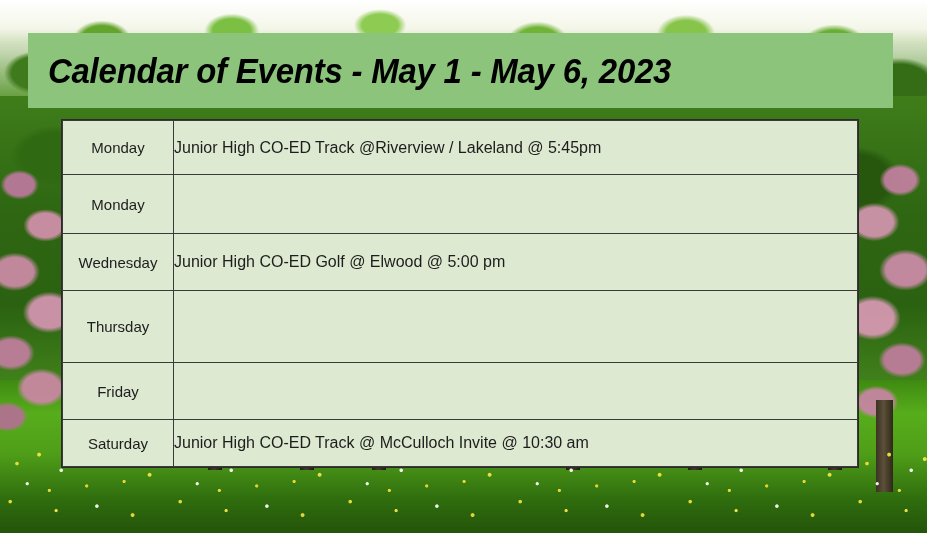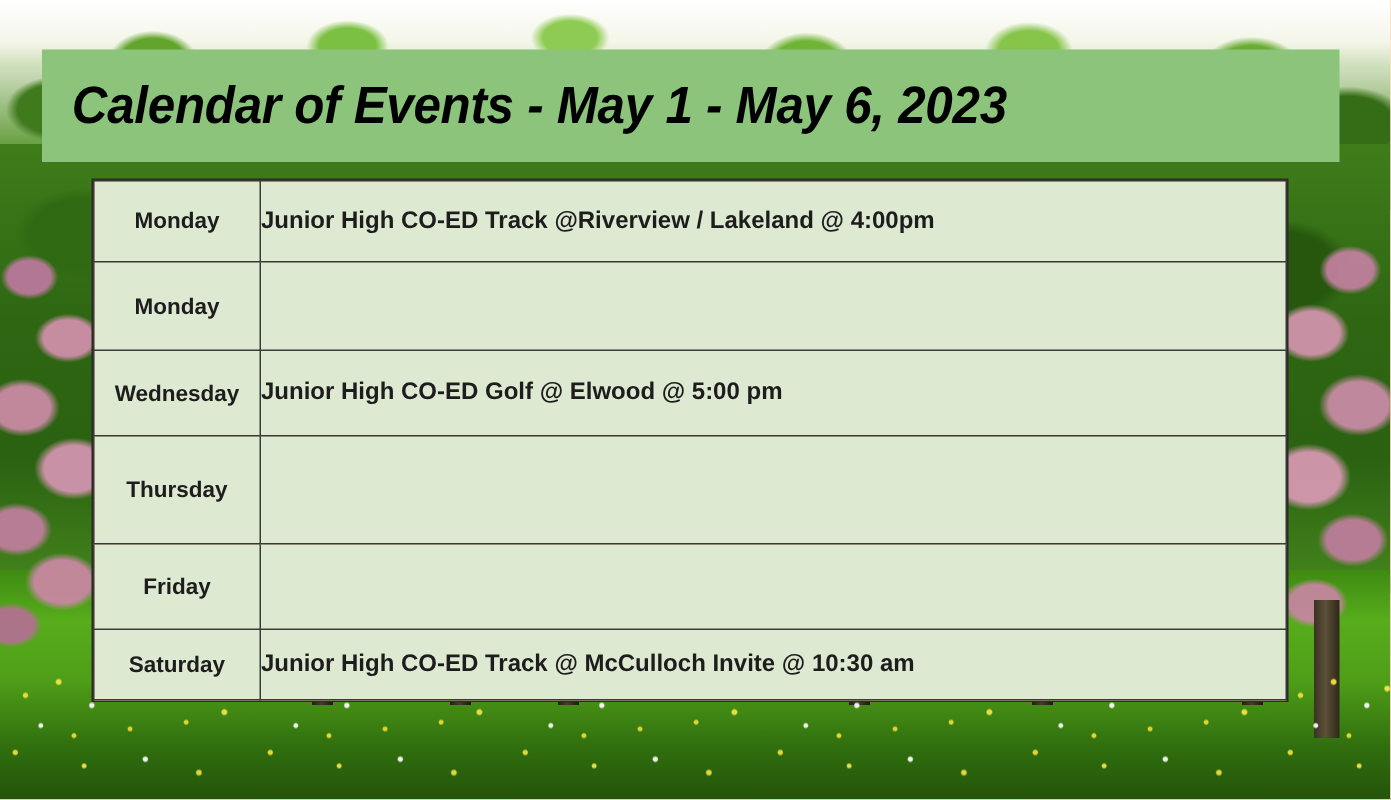--- a/index.html
+++ b/index.html
@@ -164,23 +164,22 @@
     white-space: nowrap;
   }
 
   
   #calendar-table {
     position: absolute;
     left: 62px; top: 120px;
     width: 796px;
     border-collapse: collapse;
     table-layout: fixed;
-    background: #fdba74;
+    background: #4c1d95;
     box-shadow: 0 0 0 1px #2b2b2b;
-    font-weight: bold;
   }
   #calendar-table td {
     border: 1px solid #3a3a3a;
     background: #dde9d1;
     color: #1d1d1d;
     font-family: "Liberation Sans", sans-serif;
     padding: 0;
   }
   td.day-cell {
     width: 110px;
@@ -225,21 +224,21 @@
   </div>
 
   <div id="title-banner">
     <div id="title-text">Calendar of Events - May 1 - May 6, 2023</div>
   </div>
 
   <table id="calendar-table">
     <tbody>
       <tr class="r-mon">
         <td class="day-cell">Monday</td>
-        <td class="event-cell">Junior High CO-ED Track @Riverview / Lakeland @ 4:00pm</td>
+        <td class="event-cell">Junior High CO-ED Track @Riverview / Lakeland @ 5:45pm</td>
       </tr>
       <tr class="r-tue">
         <td class="day-cell">Monday</td>
         <td class="event-cell"></td>
       </tr>
       <tr class="r-wed">
         <td class="day-cell">Wednesday</td>
         <td class="event-cell">Junior High CO-ED Golf @ Elwood @ 5:00 pm</td>
       </tr>
       <tr class="r-thu">

